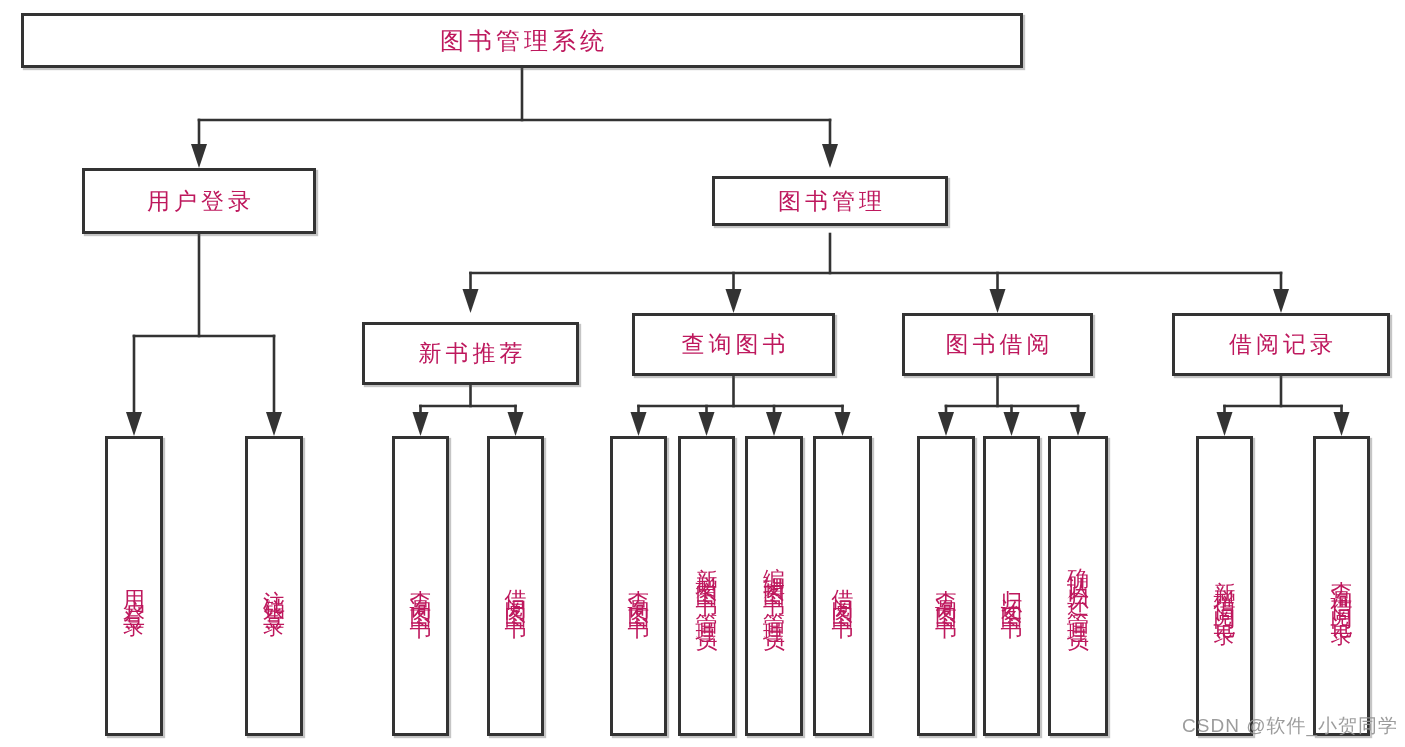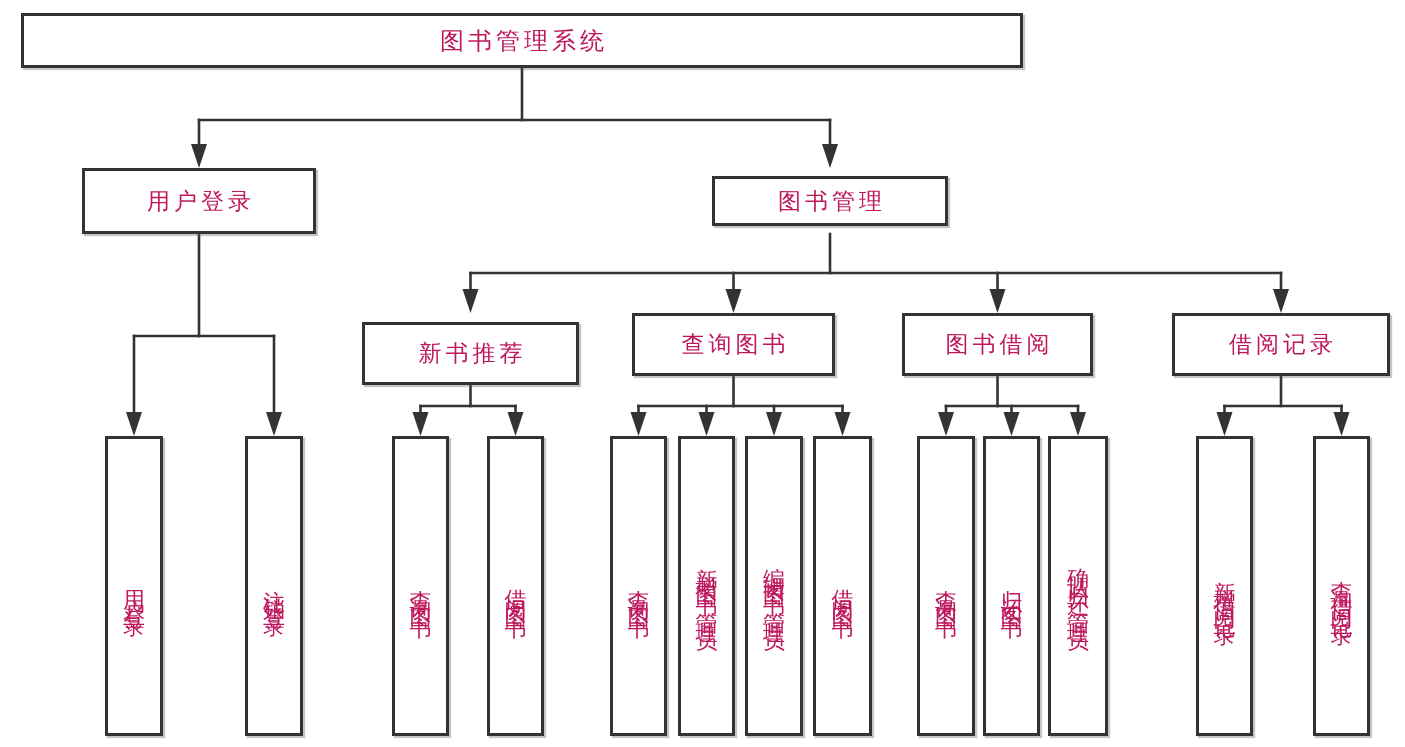--- a/index.html
+++ b/index.html
@@ -162,13 +162,14 @@
       <div class="node v" style="left: 1048px; top: 436px; width: 60px; height: 300px;">
         <span>确认归还（管理员）</span>
       </div>
       <div class="node v" style="left: 1196px; top: 436px; width: 57px; height: 300px;">
         <span>新增借阅记录</span>
       </div>
       <div class="node v" style="left: 1313px; top: 436px; width: 57px; height: 300px;">
         <span>查询借阅记录</span>
       </div>
     </div>
+  <div class="watermark">CSDN @软件_小贺同学</div>
 </div>
 
 </body></html>

